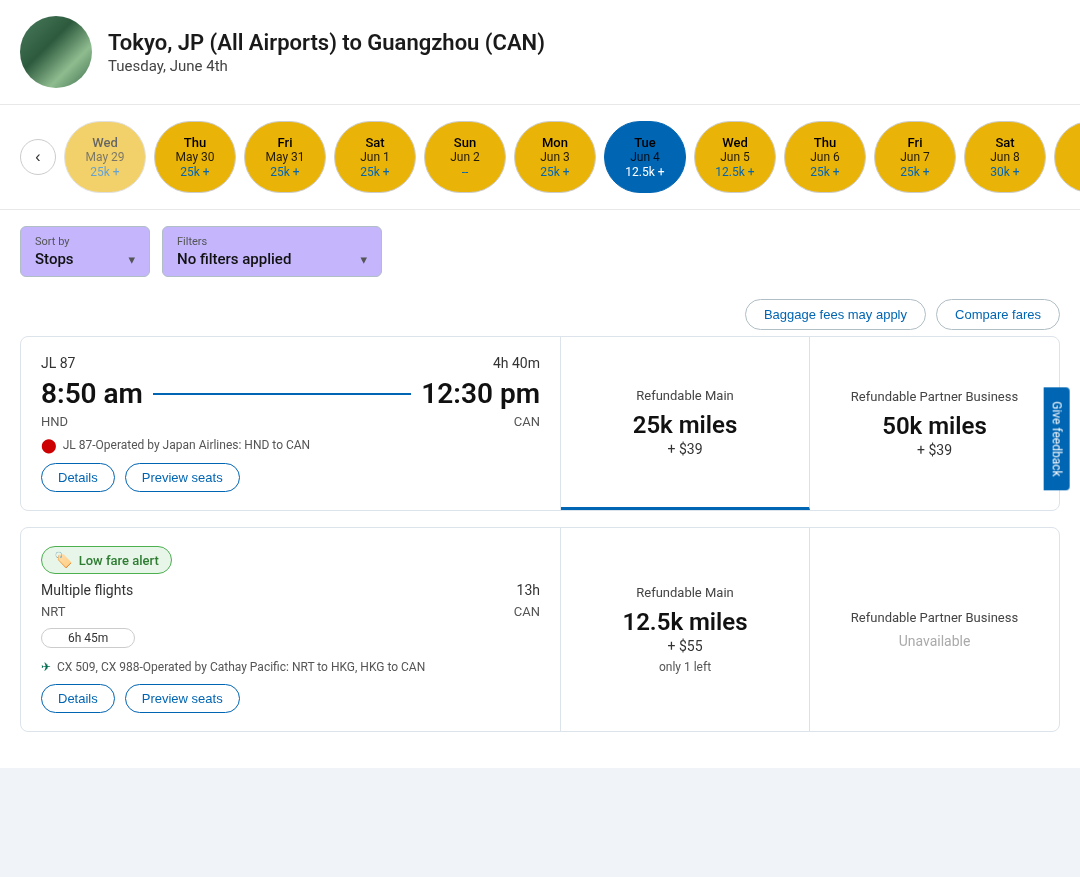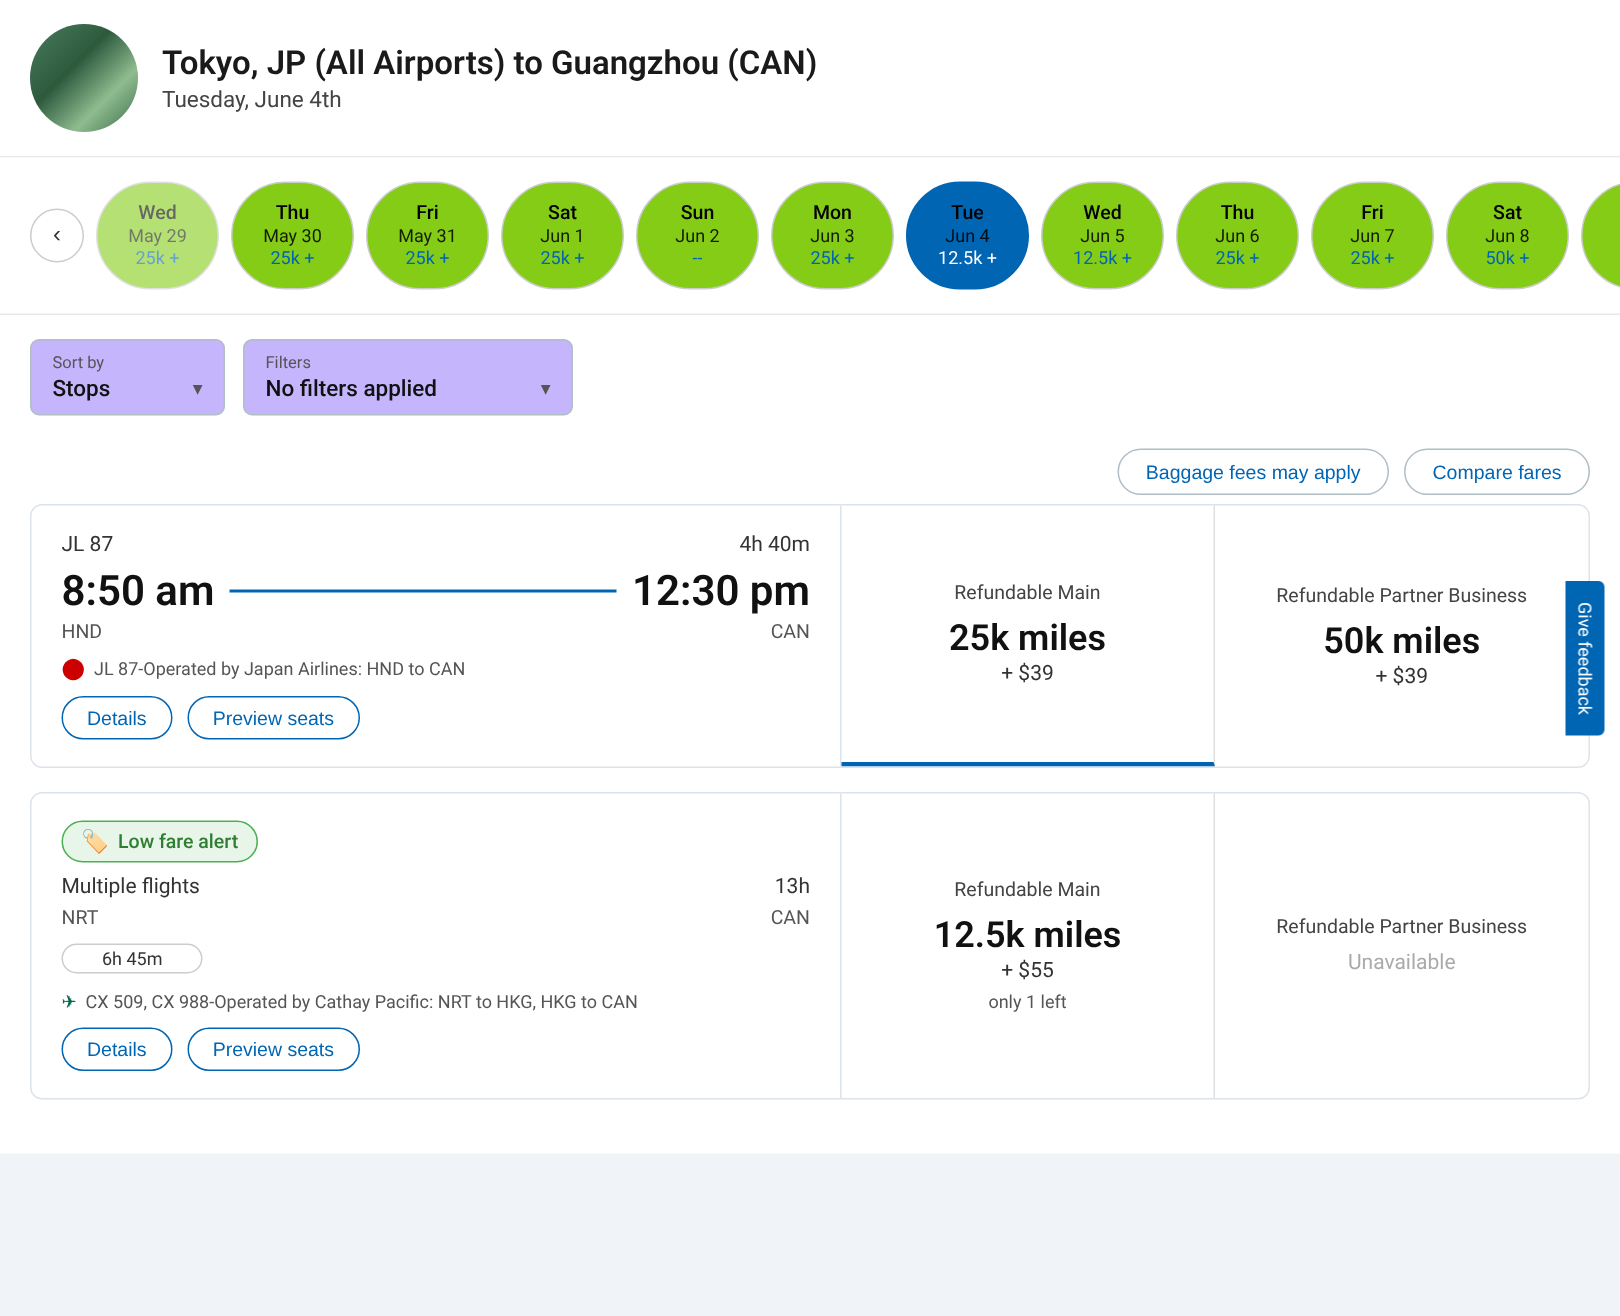--- a/index.html
+++ b/index.html
@@ -73,21 +73,21 @@
       display: flex;
       flex-direction: column;
       align-items: center;
       justify-content: center;
       width: 82px;
       height: 72px;
       border-radius: 36px;
       border: 1.5px solid #ccc;
       cursor: pointer;
       flex-shrink: 0;
-      background: #84cc16;
+      background: #eab308;
       transition: all 0.15s;
     }
     .date-item.active {
       background: #0065b3;
       border-color: #0065b3;
       color: #fff;
     }
     .date-item.disabled {
       opacity: 0.6;
     }
@@ -431,21 +431,21 @@
       <span class="date-price">25k +</span>
     </div>
         <div class="date-item">
       <span class="date-day">Fri</span>
       <span class="date-month">Jun 7</span>
       <span class="date-price">25k +</span>
     </div>
         <div class="date-item">
       <span class="date-day">Sat</span>
       <span class="date-month">Jun 8</span>
-      <span class="date-price">50k +</span>
+      <span class="date-price">30k +</span>
     </div>
         <div class="date-item">
       
       
       
     </div>
       </div>
 
   </div>
 

